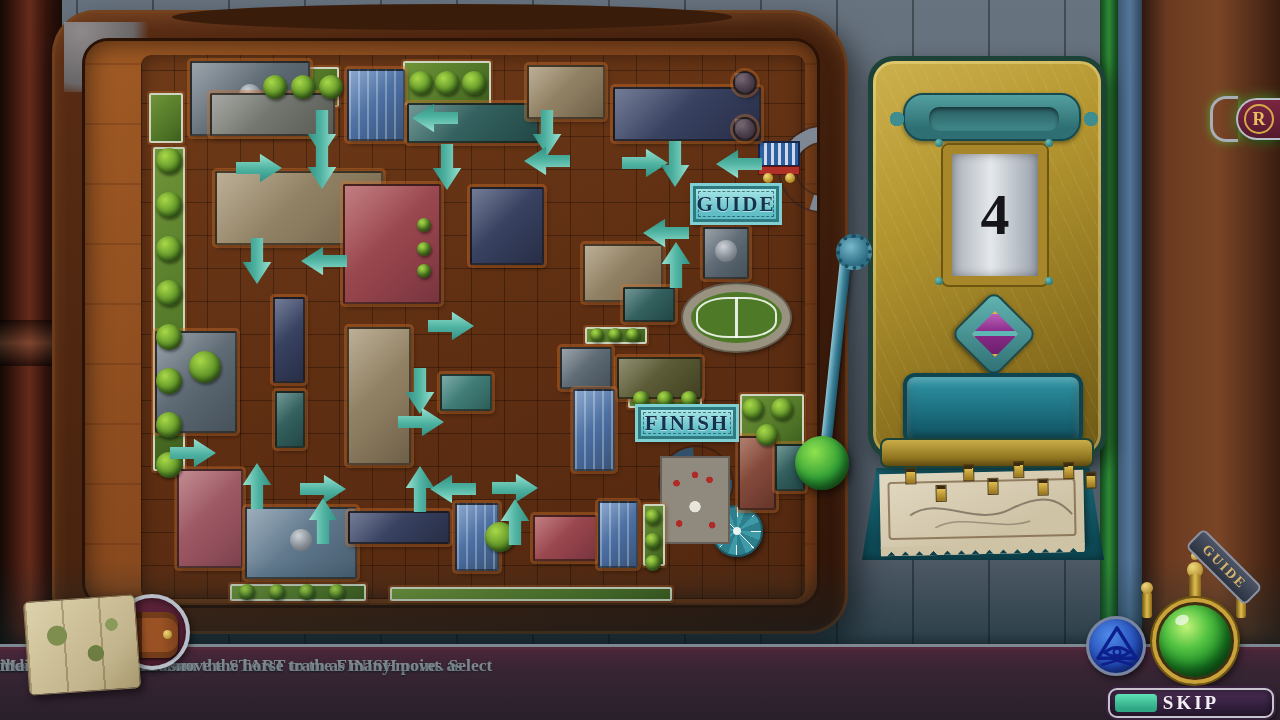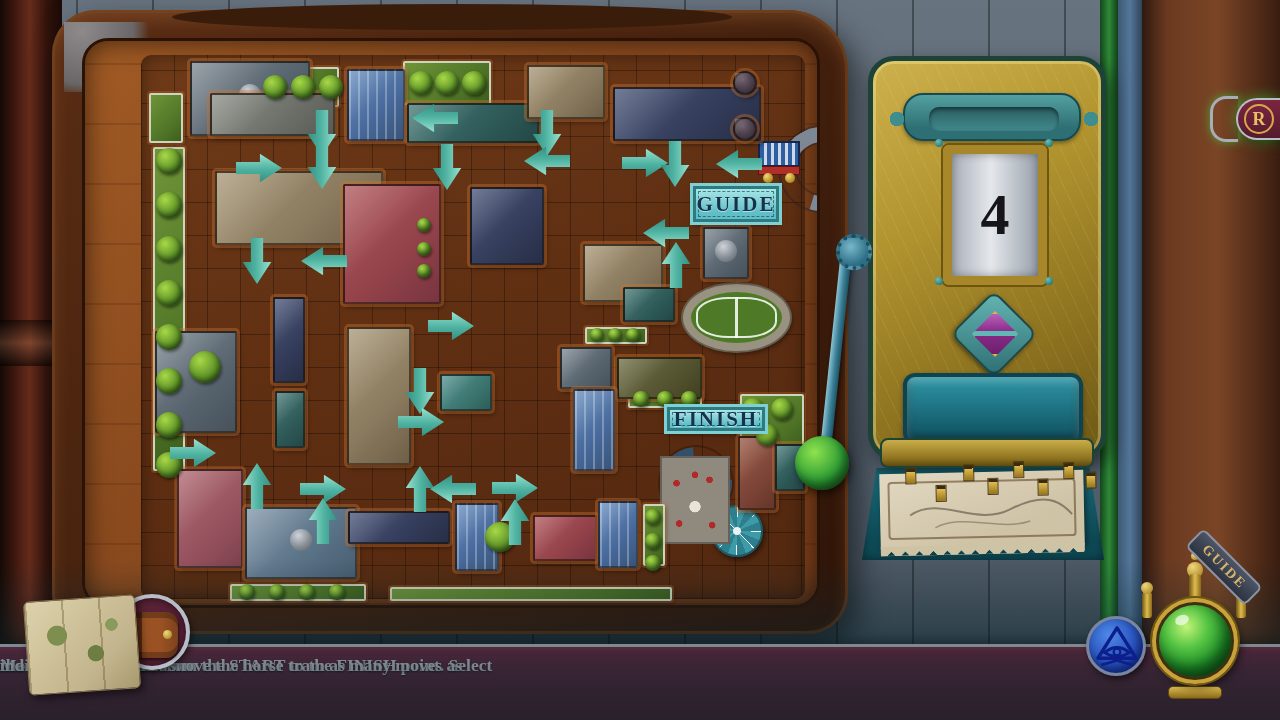--- a/index.html
+++ b/index.html
@@ -278,21 +278,21 @@
     <div class="pipe" style="left: 695px; top: 86px;"></div>
     <div class="tram" style="left: 673px; top: 98px;">
       <div class="cab"></div>
       <div class="base"></div>
       <div class="w1"></div>
       <div class="w2"></div>
     </div>
     <div class="sign" style="left: 608px; top: 145px; width: 86px; height: 36px;">
         <span>GUIDE</span>
       </div>
-    <div class="sign" style="left: 582px; top: 366px; width: 98px; height: 24px;">
+    <div class="sign" style="left: 553px; top: 366px; width: 98px; height: 32px;">
         <span>FINISH</span>
       </div>
   <div class="hedge" style="left: 68px; top: 106px; width: 32px; height: 324px;"></div>
       <div class="hedge" style="left: 64px; top: 52px; width: 34px; height: 50px;"></div>
       <div class="hedge" style="left: 168px; top: 26px; width: 86px; height: 40px;"></div>
       <div class="hedge" style="left: 318px; top: 20px; width: 88px; height: 44px;"></div>
       <div class="hedge" style="left: 330px; top: 172px; width: 18px; height: 62px;"></div>
       <div class="hedge" style="left: 500px; top: 286px; width: 62px; height: 17px;"></div>
       <div class="hedge" style="left: 543px; top: 350px; width: 74px; height: 17px;"></div>
       <div class="hedge" style="left: 558px; top: 463px; width: 22px; height: 62px;"></div>
@@ -467,15 +467,19 @@
     <div class="finial-ball"></div>
     <div class="finial-post"></div>
     <div class="side-post" style="left:12px"></div>
     <div class="side-ball" style="left:11px"></div>
     <div class="side-post" style="left:106px"></div>
     <div class="side-ball" style="left:105px"></div>
     <div class="orb-frame"></div>
     <div class="orb"></div>
     <div class="orb-bracket"></div>
   </div>
+  <div class="plaque skip-plaque">
+    <div class="skip-progress" style="width: 42px;"></div>
+    <span>SKIP</span>
+  </div>
 
   <div class="bg-shade"></div>
 </div>
 
 </body></html>

